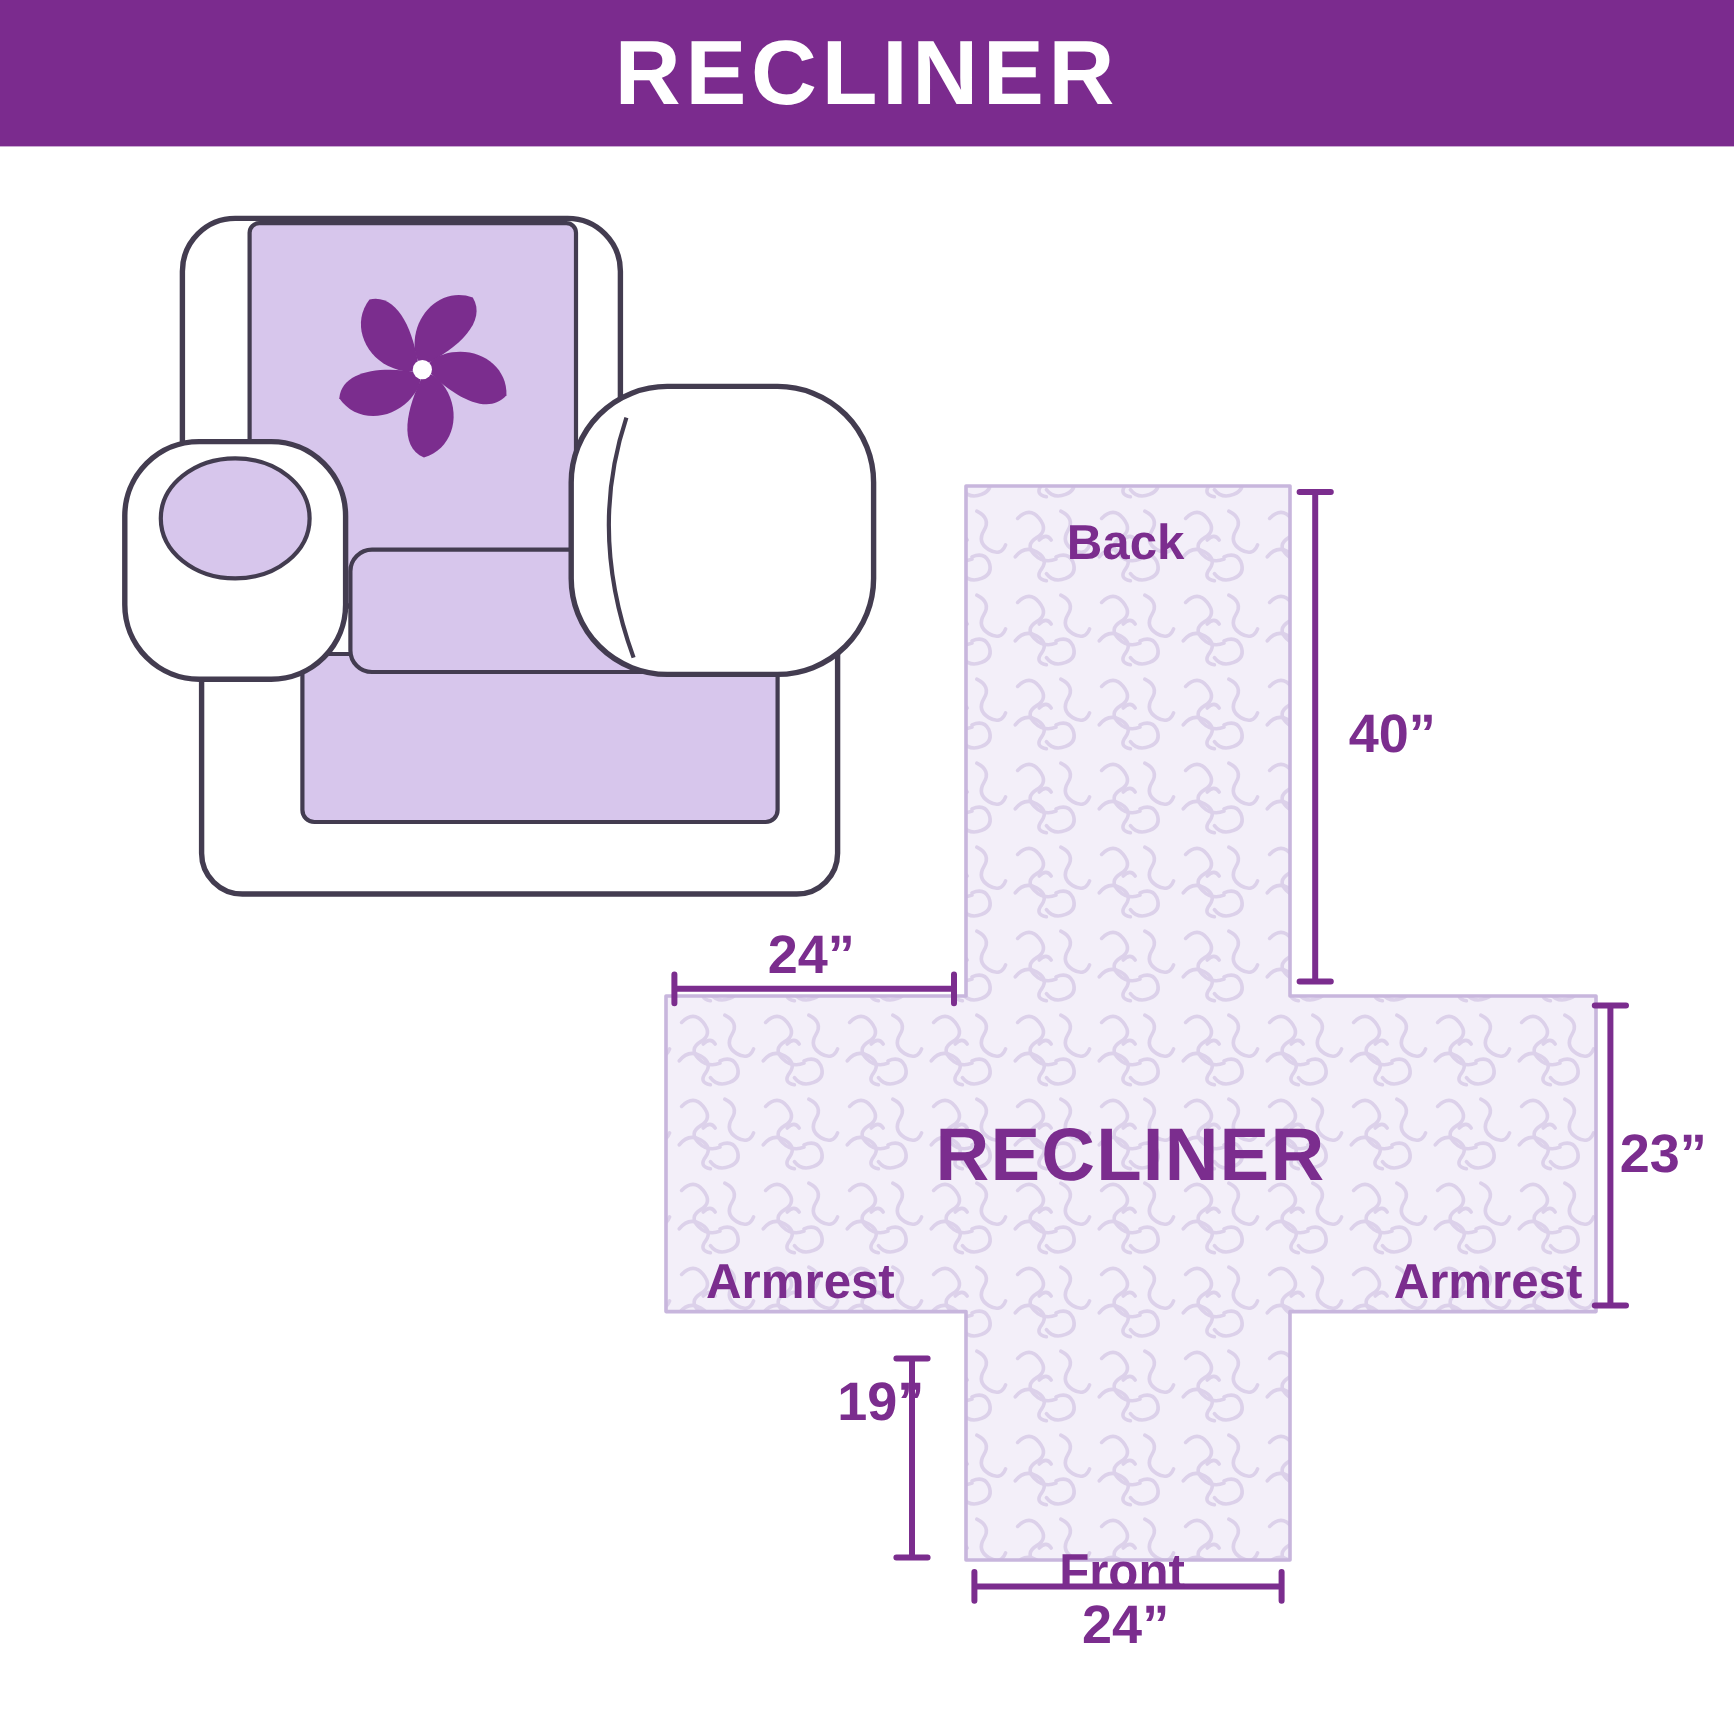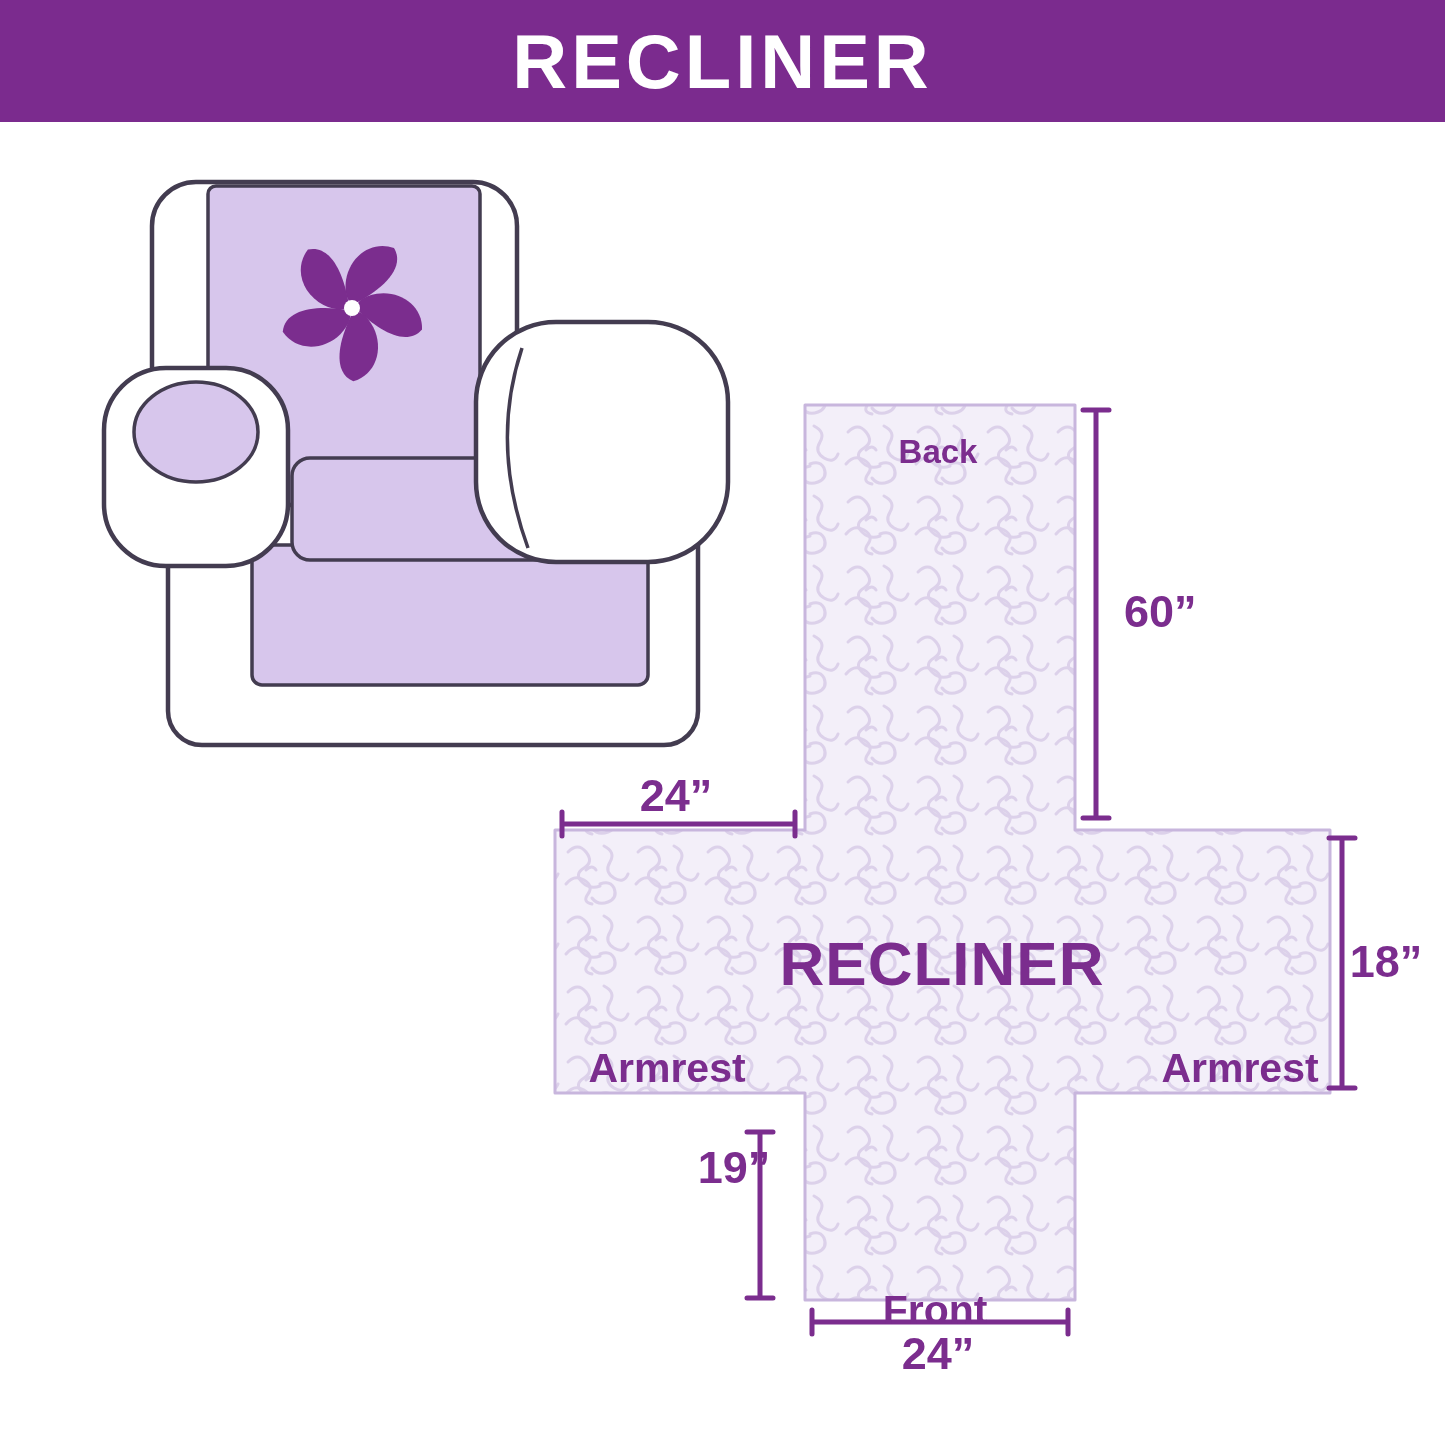--- a/index.html
+++ b/index.html
@@ -24,21 +24,21 @@
     display:flex;align-items:center;justify-content:center;
     z-index:5;
   }
   .header .title{
     color:#ffffff;font-size:76px;font-weight:bold;letter-spacing:4px;margin:0;
   }
   .label{
     position:absolute;transform:translate(-50%,-50%);
     color:var(--accent);font-weight:bold;white-space:nowrap;z-index:4;
   }
-  .lbl-back{left:938px;top:452px;font-size:33px;}
+  .lbl-back{left:938px;top:452px;font-size:41px;}
   .lbl-center{left:942px;top:963px;font-size:62px;letter-spacing:1px;}
   .lbl-armrest-left{left:667px;top:1068px;font-size:41px;}
   .lbl-armrest-right{left:1240px;top:1068px;font-size:41px;}
   .lbl-front{left:935px;top:1263px;font-size:41px;margin-top:47px;}
   .dim{
     position:absolute;color:var(--accent);font-weight:bold;white-space:nowrap;z-index:4;
     font-size:45px;
   }
   .dim-back-height{left:1124px;top:612px;transform:translate(0,-50%);}
   .dim-top-width{left:676px;top:796px;transform:translate(-50%,-50%);}
@@ -130,17 +130,17 @@
     <path d="M812 1322 H1068 M812 1310 V1334 M1068 1310 V1334"></path>
   </g>
 </svg>
 
 <span class="label lbl-back">Back</span>
 <span class="label lbl-center">RECLINER</span>
 <span class="label lbl-armrest-left">Armrest</span>
 <span class="label lbl-armrest-right">Armrest</span>
 <span class="label lbl-front">Front</span>
 
-<span class="dim dim-back-height">60”</span>
+<span class="dim dim-back-height">40”</span>
 <span class="dim dim-top-width">24”</span>
-<span class="dim dim-side-height">18”</span>
+<span class="dim dim-side-height">23”</span>
 <span class="dim dim-front-height">19”</span>
 <span class="dim dim-bottom-width">24”</span>
 
 </body></html>

